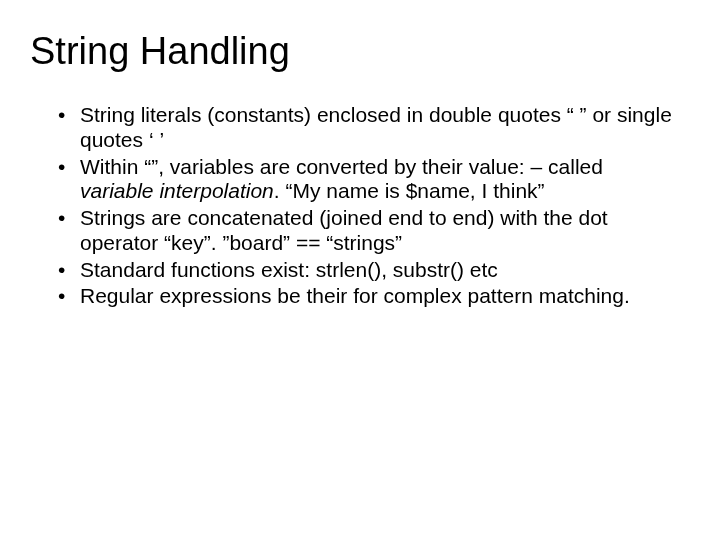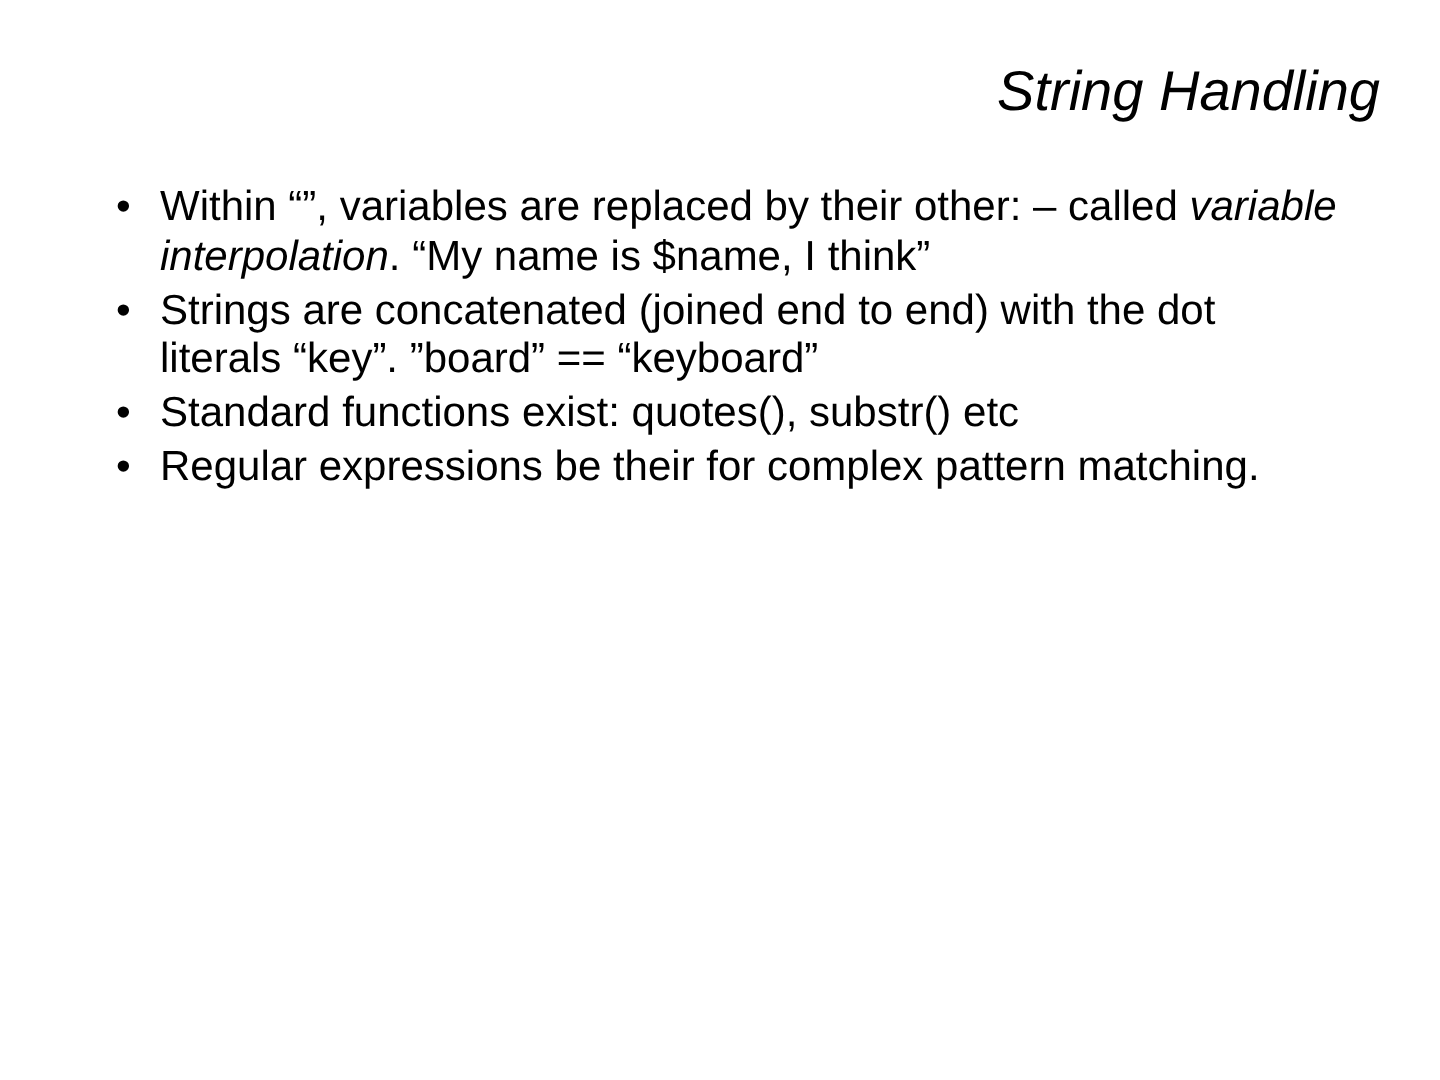--- a/index.html
+++ b/index.html
@@ -11,25 +11,24 @@
     font-family: Arial, Helvetica, sans-serif;
     color: #000000;
   }
   .slide {
     width: 720px;
     height: 540px;
     box-sizing: border-box;
     padding: 20px 30px 20px 30px;
   }
   .title {
-    text-align: right;
-    font-size: 28px;
+    text-align: left;
+    font-size: 38px;
     font-weight: 400;
     margin: 10px 0 30px 0;
-    font-style: italic;
   }
   ul.bullets {
     list-style: none;
     padding: 0 16px 0 24px;
     margin: 0;
   }
   ul.bullets li {
     position: relative;
     padding-left: 26px;
     font-size: 21px;
@@ -46,18 +45,19 @@
   .italic {
     font-style: italic;
   }
 </style>
 </head>
 <body>
 
 <div class="slide">
   <div class="title">String Handling</div>
   <ul class="bullets">
-    <li><span>Within “”, variables are replaced by their other: – called </span><span class="italic">variable interpolation</span><span>. “My name is $name, I think”</span></li>
-    <li><span>Strings are concatenated (joined end to end) with the dot literals  “key”. ”board” == “keyboard”</span></li>
-    <li><span>Standard functions exist: quotes(), substr() etc</span></li>
+    <li><span>String literals (constants) enclosed in double quotes “ ” or single quotes ‘ ’</span></li>
+    <li><span>Within “”, variables are converted by their value: – called </span><span class="italic">variable interpolation</span><span>. “My name is $name, I think”</span></li>
+    <li><span>Strings are concatenated (joined end to end) with the dot operator  “key”. ”board” == “strings”</span></li>
+    <li><span>Standard functions exist: strlen(), substr() etc</span></li>
     <li><span>Regular expressions be their for complex pattern matching.</span></li>
   </ul>
 </div>
 
 </body></html>

